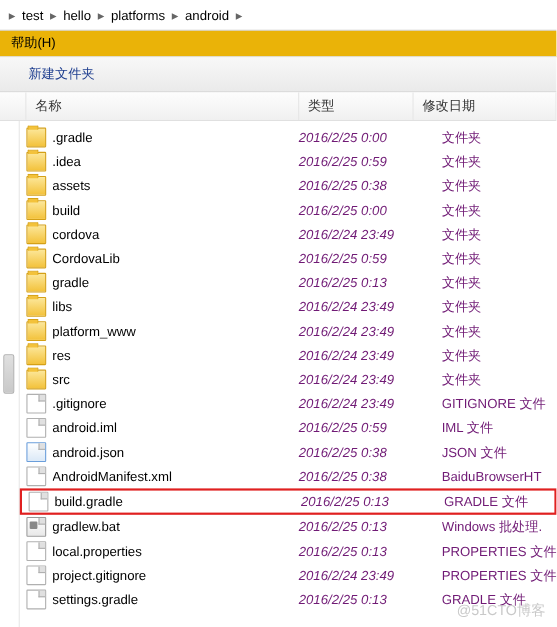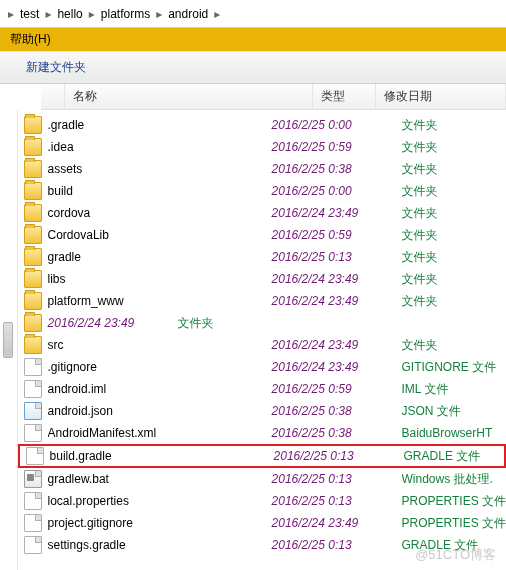--- a/index.html
+++ b/index.html
@@ -8,38 +8,38 @@
     .breadcrumb { display: flex; align-items: center; height: 28px; background: #fff; border-bottom: 1px solid #d0d0d0; padding: 0 6px; }
     .bc-item { padding: 0 4px; cursor: pointer; }
     .bc-sep { color: #666; padding: 0 2px; }
     
     .menubar { height: 24px; display: flex; align-items: center; padding: 0 4px; border-bottom: 1px solid #e0e0e0; background: #eab308; }
     .menu-item { padding: 2px 6px; cursor: pointer; }
     
     .toolbar { height: 32px; display: flex; align-items: center; padding: 0 18px; background: linear-gradient(#f8f8f8,#eaeaea); border-bottom: 1px solid #d0d0d0; }
     .tool-btn { color: #1e3e8f; cursor: pointer; padding: 4px 8px; }
     
-    .columns { display: flex; height: 26px; align-items: flex-start; border-bottom: 1px solid #e0e0e0; background: linear-gradient(#fdfdfd,#f0f0f0); margin-left: 41px; }
+    .columns { display: flex; height: 26px; align-items: flex-start; border-bottom: 1px solid #e0e0e0; background: linear-gradient(#fdfdfd,#f0f0f0); }
     .spacer-col { width: 24px; border-right: 1px solid #e6e6e6; height: 100%; }
     .col { padding: 0 8px; border-right: 1px solid #e6e6e6; height: 100%; display: flex; align-items: center; color: #333; }
     .col-name { width: 248px; }
     .col-date { width: 130px; }
     .col-type { flex: 1; }
     
     .content { display: flex; height: calc(570px - 28px - 24px - 32px - 26px); }
     .left-gutter { width: 22px; background: #fff; border-right: 1px solid #e8e8e8; display: flex; align-items: center; justify-content: center; }
     .scroll-grip { width: 10px; height: 36px; background: linear-gradient(#e0e0e0,#c8c8c8); border: 1px solid #b0b0b0; border-radius: 2px; }
     
     .filelist { flex: 1; padding-top: 4px; }
     .row { display: flex; align-items: center; height: 22px; padding-left: 6px; position: relative; }
     .highlighted { border: 2px solid #e02020; height: 24px; }
     .icon { width: 18px; height: 18px; margin-right: 6px; flex-shrink: 0; }
     .name-cell { width: 224px; white-space: nowrap; overflow: hidden; }
     .date-cell { width: 130px; color: #701a75; white-space: nowrap; font-style: italic; }
-    .type-cell { flex: 1; color: #15803d; white-space: nowrap; overflow: hidden; }
+    .type-cell { flex: 1; color: #701a75; white-space: nowrap; overflow: hidden; }
     
     .folder-icon { background: linear-gradient(#fce79a,#f3c23b); border: 1px solid #d4a017; border-radius: 1px; position: relative; }
     .folder-icon::before { content: ""; position: absolute; top: -3px; left: 0; width: 8px; height: 3px; background: #f3c23b; border: 1px solid #d4a017; border-bottom: none; border-radius: 1px 1px 0 0; }
     
     .file-icon { background: #fff; border: 1px solid #b0b0b0; border-radius: 1px; position: relative; }
     .file-icon::after { content: ""; position: absolute; top: 0; right: 0; width: 5px; height: 5px; background: #e0e0e0; border-left: 1px solid #b0b0b0; border-bottom: 1px solid #b0b0b0; }
     .json-icon { background: linear-gradient(#fff,#dbe9f7); border: 1px solid #6a9edb; }
     .bat-icon { background: linear-gradient(#fff,#e8e8e8); border: 1px solid #999; }
     .bat-icon::before { content: ""; position: absolute; top: 3px; left: 2px; width: 7px; height: 7px; background: #888; border-radius: 1px; }
     
@@ -129,20 +129,21 @@
         <div class="type-cell">文件夹</div>
       </div>
       <div class="row">
         <div class="icon folder-icon"></div>
         <div class="name-cell">platform_www</div>
         <div class="date-cell">2016/2/24 23:49</div>
         <div class="type-cell">文件夹</div>
       </div>
       <div class="row">
         <div class="icon folder-icon"></div>
+        <div class="name-cell">res</div>
         <div class="date-cell">2016/2/24 23:49</div>
         <div class="type-cell">文件夹</div>
       </div>
       <div class="row">
         <div class="icon folder-icon"></div>
         <div class="name-cell">src</div>
         <div class="date-cell">2016/2/24 23:49</div>
         <div class="type-cell">文件夹</div>
       </div>
       <div class="row">

